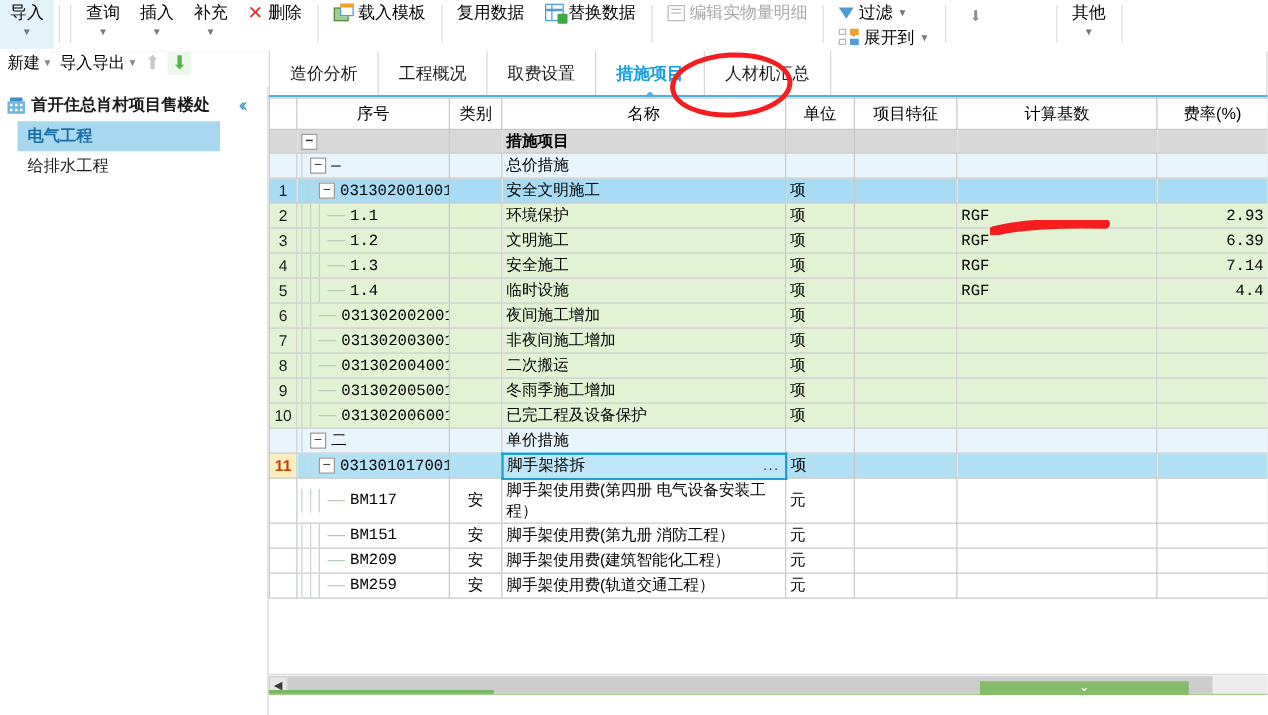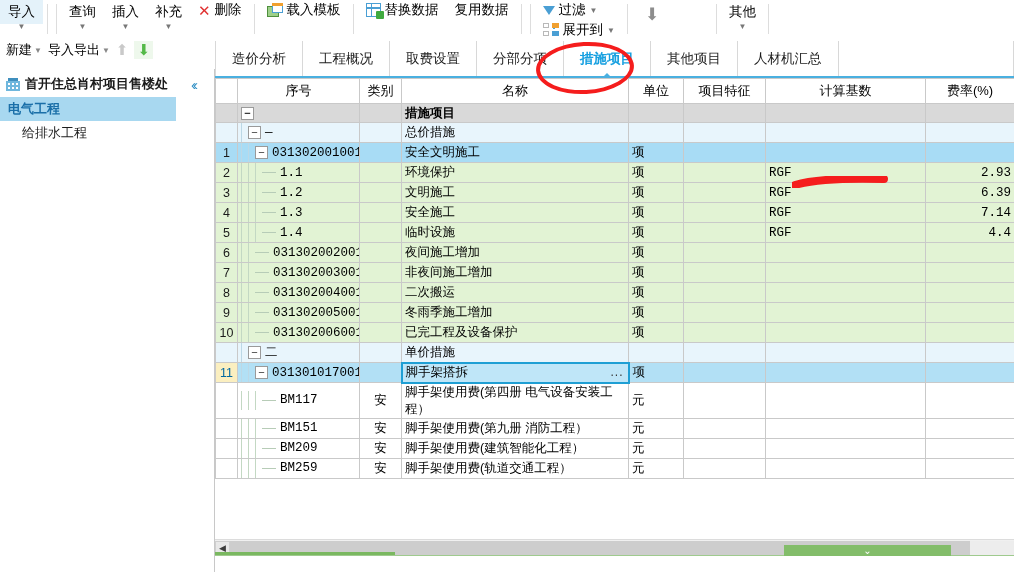--- a/index.html
+++ b/index.html
@@ -14,22 +14,23 @@
   
   .toolbar{
     position:absolute;left:0;top:0;width:1014px;height:41px;
     background:#fff;border-bottom:1px solid #d0d0d0;
     display:flex;align-items:flex-start;overflow:hidden;
   }
   .tb-group{display:flex;align-items:flex-start;height:41px;}
   .tb-sep{width:1px;height:30px;background:#ddd;margin:4px 4px 0 4px;align-self:flex-start;}
   .tb-btn{
     display:flex;flex-direction:column;align-items:center;justify-content:flex-start;
-    padding:2px 8px 0 8px;min-width:40px;height:24px;cursor:default;
+    padding:2px 8px 0 8px;min-width:40px;height:39px;cursor:default;
     box-sizing:border-box;
+    font-family:Liberation Mono, monospace;
   }
   .tb-btn.lit{background:#e4f2fa;}
   .tb-btn.lit2{background:#f0f8fc;}
   .tb-lbl{font-size:13.5px;line-height:20px;white-space:nowrap;}
   .tb-caret{font-size:8px;line-height:8px;color:#777;margin-top:1px;}
   .tb-row{display:flex;align-items:center;gap:4px;height:20px;padding:0 8px;white-space:nowrap;}
   .tb-stack{display:flex;flex-direction:column;justify-content:flex-start;height:41px;padding-top:0px;}
   .dim{color:#a8a8a8;}
 
   
@@ -74,21 +75,21 @@
   }
   .lp-root{display:flex;align-items:center;gap:5px;padding:6px 4px 4px 6px;font-weight:bold;font-size:13px;color:#1b1b1b;}
   .ic-bldg{position:relative;width:14px;height:13px;}
   .ic-bldg .r{position:absolute;left:0;bottom:0;width:14px;height:10px;background:#6fb7dd;}
   .ic-bldg .t{position:absolute;left:2px;top:0;width:10px;height:3px;background:#3f8fbe;}
   .ic-bldg .w{position:absolute;left:2px;bottom:2px;width:2px;height:2px;background:#fff;box-shadow:4px 0 0 #fff,8px 0 0 #fff,0 -4px 0 #fff,4px -4px 0 #fff,8px -4px 0 #fff;}
   .lp-node{
     height:24px;line-height:24px;font-size:13px;padding-left:22px;white-space:nowrap;
     color:#1b1b1b;
   }
-  .lp-node.sel{background:#a8d8f0;color:#1a6fa8;font-weight:bold;margin:0 38px 0 0;padding-left:8px;}
+  .lp-node.sel{background:#a8d8f0;color:#1a6fa8;font-weight:bold;margin:0 38px 0 14px;padding-left:8px;}
   .lp-collapse{
     position:absolute;left:191px;top:8px;color:#2f8fc4;font-size:15px;line-height:15px;
     letter-spacing:-3px;
   }
 
   
   .right{position:absolute;left:215px;top:41px;width:799px;height:531px;background:#fff;}
 
   
   .tabs{position:relative;height:35px;border-bottom:2px solid #4ab0e0;background:#fff;display:flex;align-items:stretch;}
@@ -130,21 +131,21 @@
   td.rate{text-align:right;padding-right:6px;font-family:"Liberation Mono","DejaVu Sans Mono",monospace;}
   td.base{font-family:"Liberation Mono","DejaVu Sans Mono",monospace;padding-left:6px;}
 
   tr.lv0 td{background:#d9d9d9;font-weight:bold;}
   tr.lv1 td{background:#e8f5fc;}
   tr.sel td{background:#a8dcf5;}
   tr.leaf td{background:#e2f3d4;}
   tr.plain td{background:#fff;}
   tr.sel2 td{background:#b2e0f5;}
   tr.tall td{height:30px;white-space:normal;}
-  td.idx.marked{background:#fbefc0;font-weight:normal;color:#0369a1;}
+  td.idx.marked{background:#fbefc0;font-weight:bold;color:#c2410c;}
 
   
   .tc{display:flex;align-items:center;height:100%;}
   .exp{
     width:11px;height:11px;border:1px solid #9a9a9a;background:#fff;
     display:inline-flex;align-items:center;justify-content:center;
     font-size:11px;line-height:9px;color:#333;flex:0 0 auto;margin-right:4px;
     font-family:"Liberation Sans",sans-serif;
   }
   .tline{display:inline-block;width:14px;height:1px;background:#b7ccb7;margin-right:4px;flex:0 0 auto;}
@@ -232,34 +233,42 @@
             </span>
           <span class="tb-lbl">载入模板</span>
         </div>
       </div>
     </div>
     <div class="tb-sep"></div>
 
     <div class="tb-group">
       <div class="tb-stack">
         <div class="tb-row">
+          <span class="tb-lbl">复用数据</span>
+        </div>
+      </div>
+      <div class="tb-stack">
+        <div class="tb-row">
           <span style="position:relative;display:inline-block" class="ic-grid">
               <span class="badge-g"></span>
             </span>
           <span class="tb-lbl">替换数据</span>
         </div>
       </div>
+    </div>
+    <div class="tb-sep"></div>
+
+    <div class="tb-group">
       <div class="tb-stack">
-        <div class="tb-row">
-          <span class="tb-lbl">复用数据</span>
-        </div>
-      </div>
-    </div>
-    <div class="tb-sep"></div>
-
+        <div class="tb-row dim">
+          <span class="ic-edit"></span>
+          <span class="tb-lbl dim">编辑实物量明细</span>
+        </div>
+      </div>
+    </div>
     <div class="tb-sep"></div>
 
     <div class="tb-group">
       <div class="tb-stack">
         <div class="tb-row">
           <span class="ic-funnel"></span>
           <span class="tb-lbl">过滤</span>
           <span class="tb-caret">▼</span>
         </div>
         <div class="tb-row">
@@ -332,28 +341,22 @@
     <div class="tabs">
       <div class="tab">
           <span>造价分析</span>
         </div>
       <div class="tab">
           <span>工程概况</span>
         </div>
       <div class="tab">
           <span>取费设置</span>
         </div>
-      <div class="tab">
-          <span>分部分项</span>
-        </div>
       <div class="tab active">
           <span>措施项目</span>
-        </div>
-      <div class="tab">
-          <span>其他项目</span>
         </div>
       <div class="tab">
           <span>人材机汇总</span>
         </div>
       <div class="tab-fill"></div>
     </div>
 
     <div class="grid">
       <table class="g">
         <colgroup>

